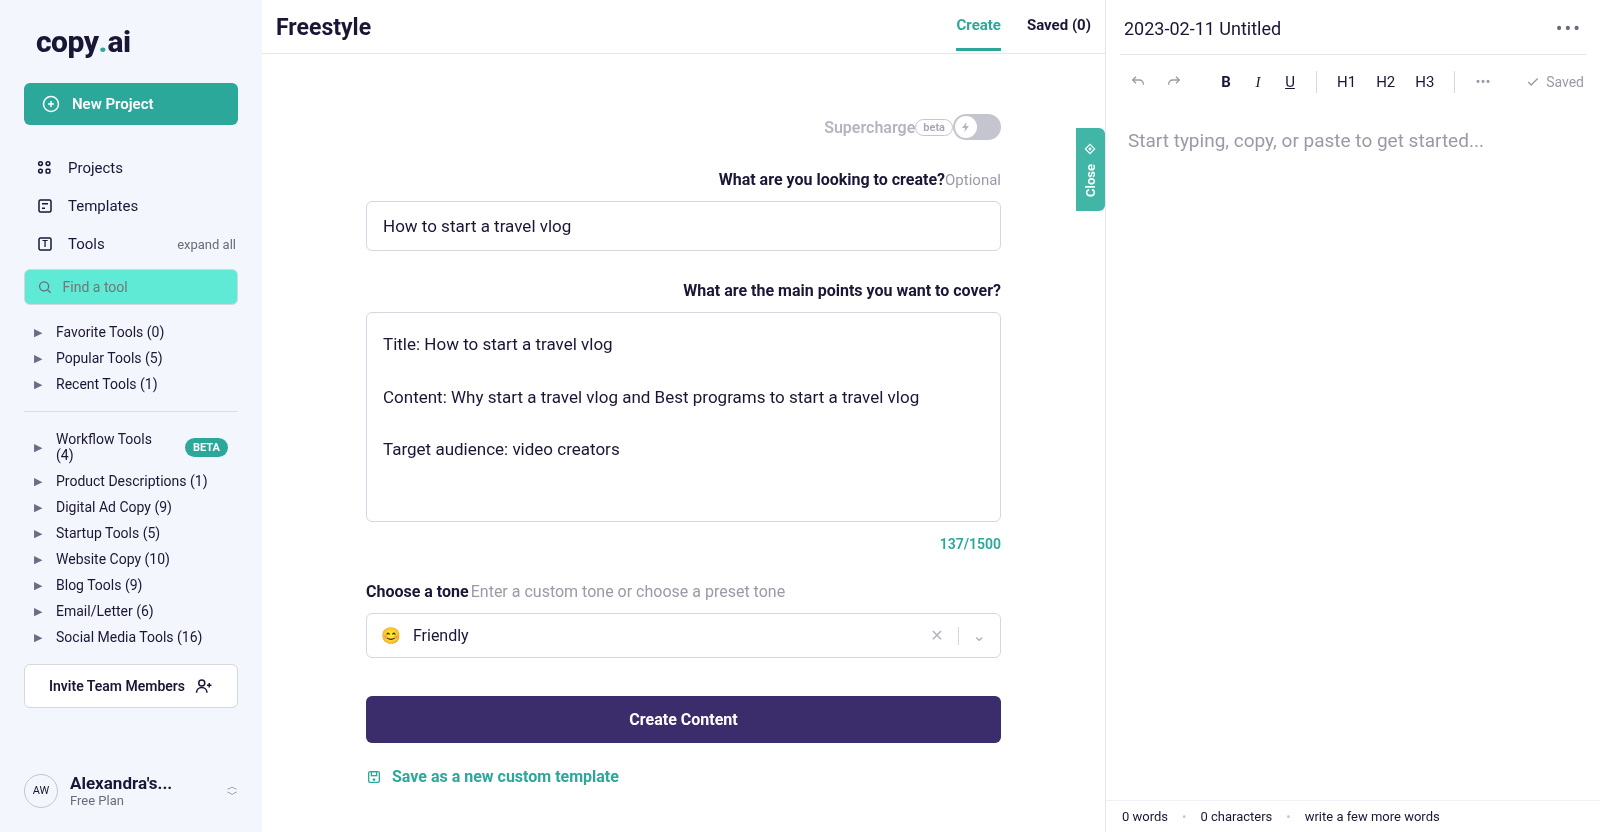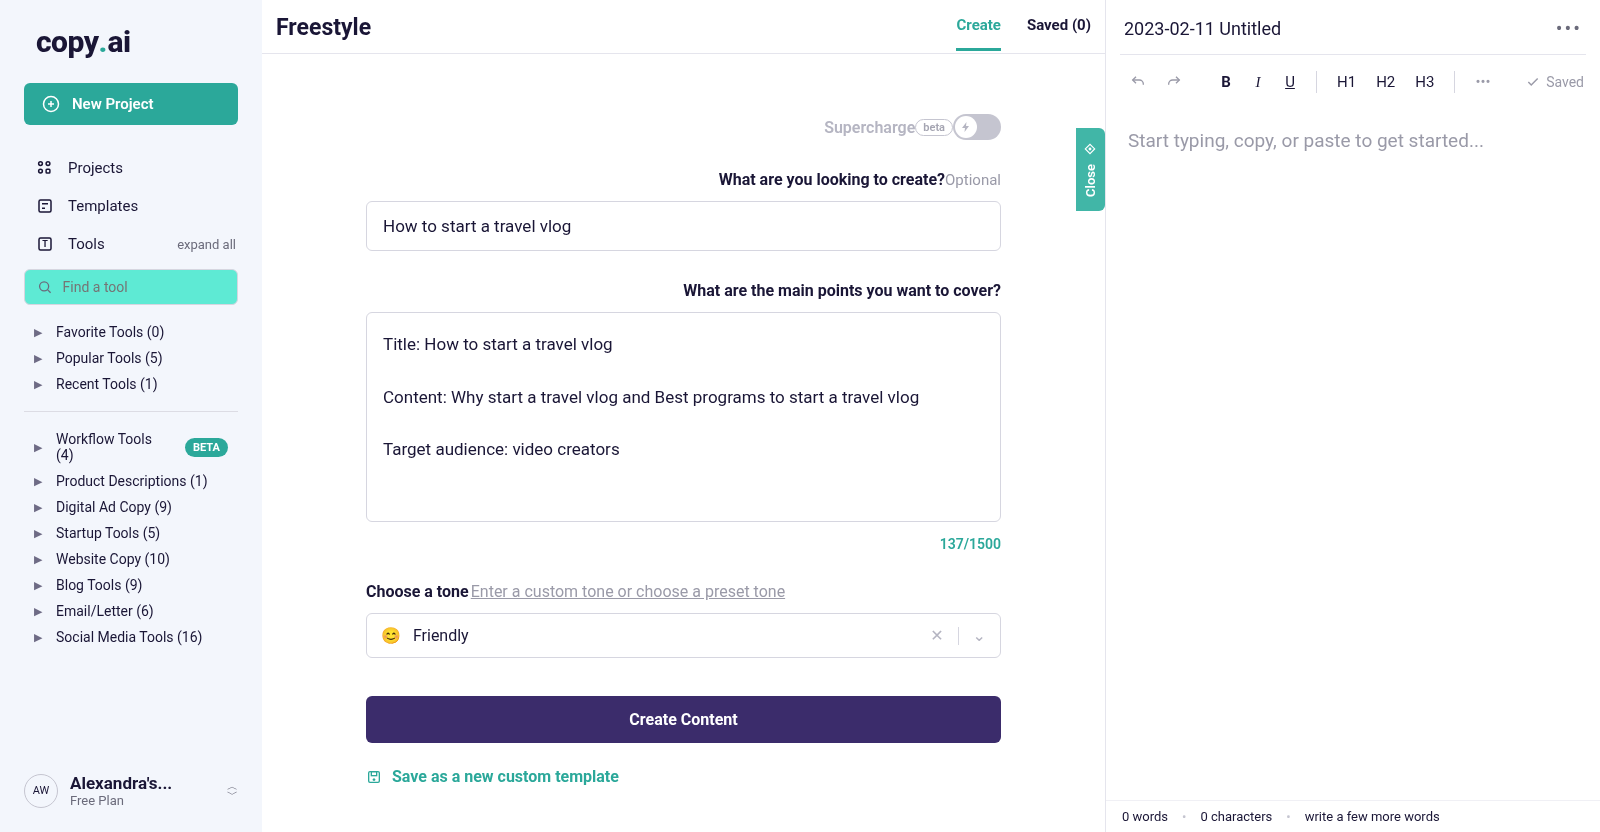--- a/index.html
+++ b/index.html
@@ -43,21 +43,21 @@
 .beta-pill { border: 1px solid #c5c5d0; border-radius: 10px; padding: 1px 7px; font-size: 11px; color: #a5a5b2; font-weight: 600; }
 .toggle { width: 48px; height: 26px; background: #c5c5d0; border-radius: 13px; position: relative; cursor: pointer; }
 .toggle .knob { width: 22px; height: 22px; background: #fff; border-radius: 50%; position: absolute; top: 2px; left: 2px; display: flex; align-items: center; justify-content: center; color: #b5b5c2; font-size: 11px; }
 .label-row { display: flex; justify-content: flex-end; align-items: center; margin-bottom: 12px; }
 .field-label { font-size: 16px; font-weight: 700; color: #1a1636; }
 .optional { font-size: 15px; color: #9a9aa8; }
 .text-input { width: 100%; border: 1px solid #d6d6e0; border-radius: 6px; padding: 14px 16px; font-size: 17px; color: #1a1636; outline: none; margin-bottom: 30px; }
 .textarea { width: 100%; border: 1px solid #d6d6e0; border-radius: 6px; padding: 18px 16px; font-size: 17px; color: #1a1636; outline: none; resize: none; height: 210px; line-height: 1.55; font-family: inherit; }
 .char-count { text-align: right; font-size: 14px; color: #2ba89a; font-weight: 600; margin-top: 10px; margin-bottom: 30px; }
 .tone-label-row { display: flex; align-items: center; gap: 2px; margin-bottom: 12px; }
-.tone-hint { font-size: 16px; color: #9a9aa8; text-decoration: underline; }
+.tone-hint { font-size: 16px; color: #9a9aa8; }
 .tone-select { width: 100%; border: 1px solid #d6d6e0; border-radius: 6px; padding: 12px 14px; display: flex; align-items: center; justify-content: space-between; margin-bottom: 38px; }
 .tone-left { display: flex; align-items: center; gap: 12px; font-size: 16px; color: #1a1636; }
 .tone-right { display: flex; align-items: center; gap: 14px; color: #b5b5c2; }
 .tone-right .sep { width: 1px; height: 18px; background: #d6d6e0; }
 .create-btn { width: 100%; background: #3b2c6b; color: #fff; border: none; border-radius: 6px; padding: 14px; font-size: 16px; font-weight: 700; cursor: pointer; margin-bottom: 24px; }
 .save-template { text-align: center; color: #2ba89a; font-size: 16px; font-weight: 700; display: flex; align-items: center; gap: 10px; cursor: pointer; }
 
 .close-tab { position: absolute; right: 0; top: 128px; background: #41b6a7; color: #fff; padding: 14px 7px; border-radius: 6px 0 0 6px; writing-mode: vertical-rl; transform: rotate(180deg); font-size: 13px; font-weight: 600; cursor: pointer; display: flex; align-items: center; gap: 8px; }
 
 .editor { width: 494px; display: flex; flex-direction: column; }
@@ -176,20 +176,29 @@
       <div class="tool-item">
         <span class="caret">▶</span>
         <span>Email/Letter (6)</span>
       </div>
       <div class="tool-item">
         <span class="caret">▶</span>
         <span>Social Media Tools (16)</span>
       </div>
     </div>
 
+  <button class="invite-btn">
+    <span>Invite Team Members</span>
+    <svg width="18" height="18" viewBox="0 0 24 24" fill="none" stroke="#1a1636" stroke-width="2">
+        <circle cx="9" cy="8" r="4"></circle>
+        <path d="M2 21c0-4 3-7 7-7s7 3 7 7"></path>
+        <line x1="19" y1="8" x2="19" y2="14"></line>
+        <line x1="16" y1="11" x2="22" y2="11"></line>
+      </svg>
+  </button>
 
   <div class="user-footer">
     <div class="avatar">AW</div>
     <div class="user-info">
       <div class="user-name">Alexandra's...</div>
       <div class="user-plan">Free Plan</div>
     </div>
     <div class="chevrons">
         <span>︿</span>
         <span>﹀</span>

